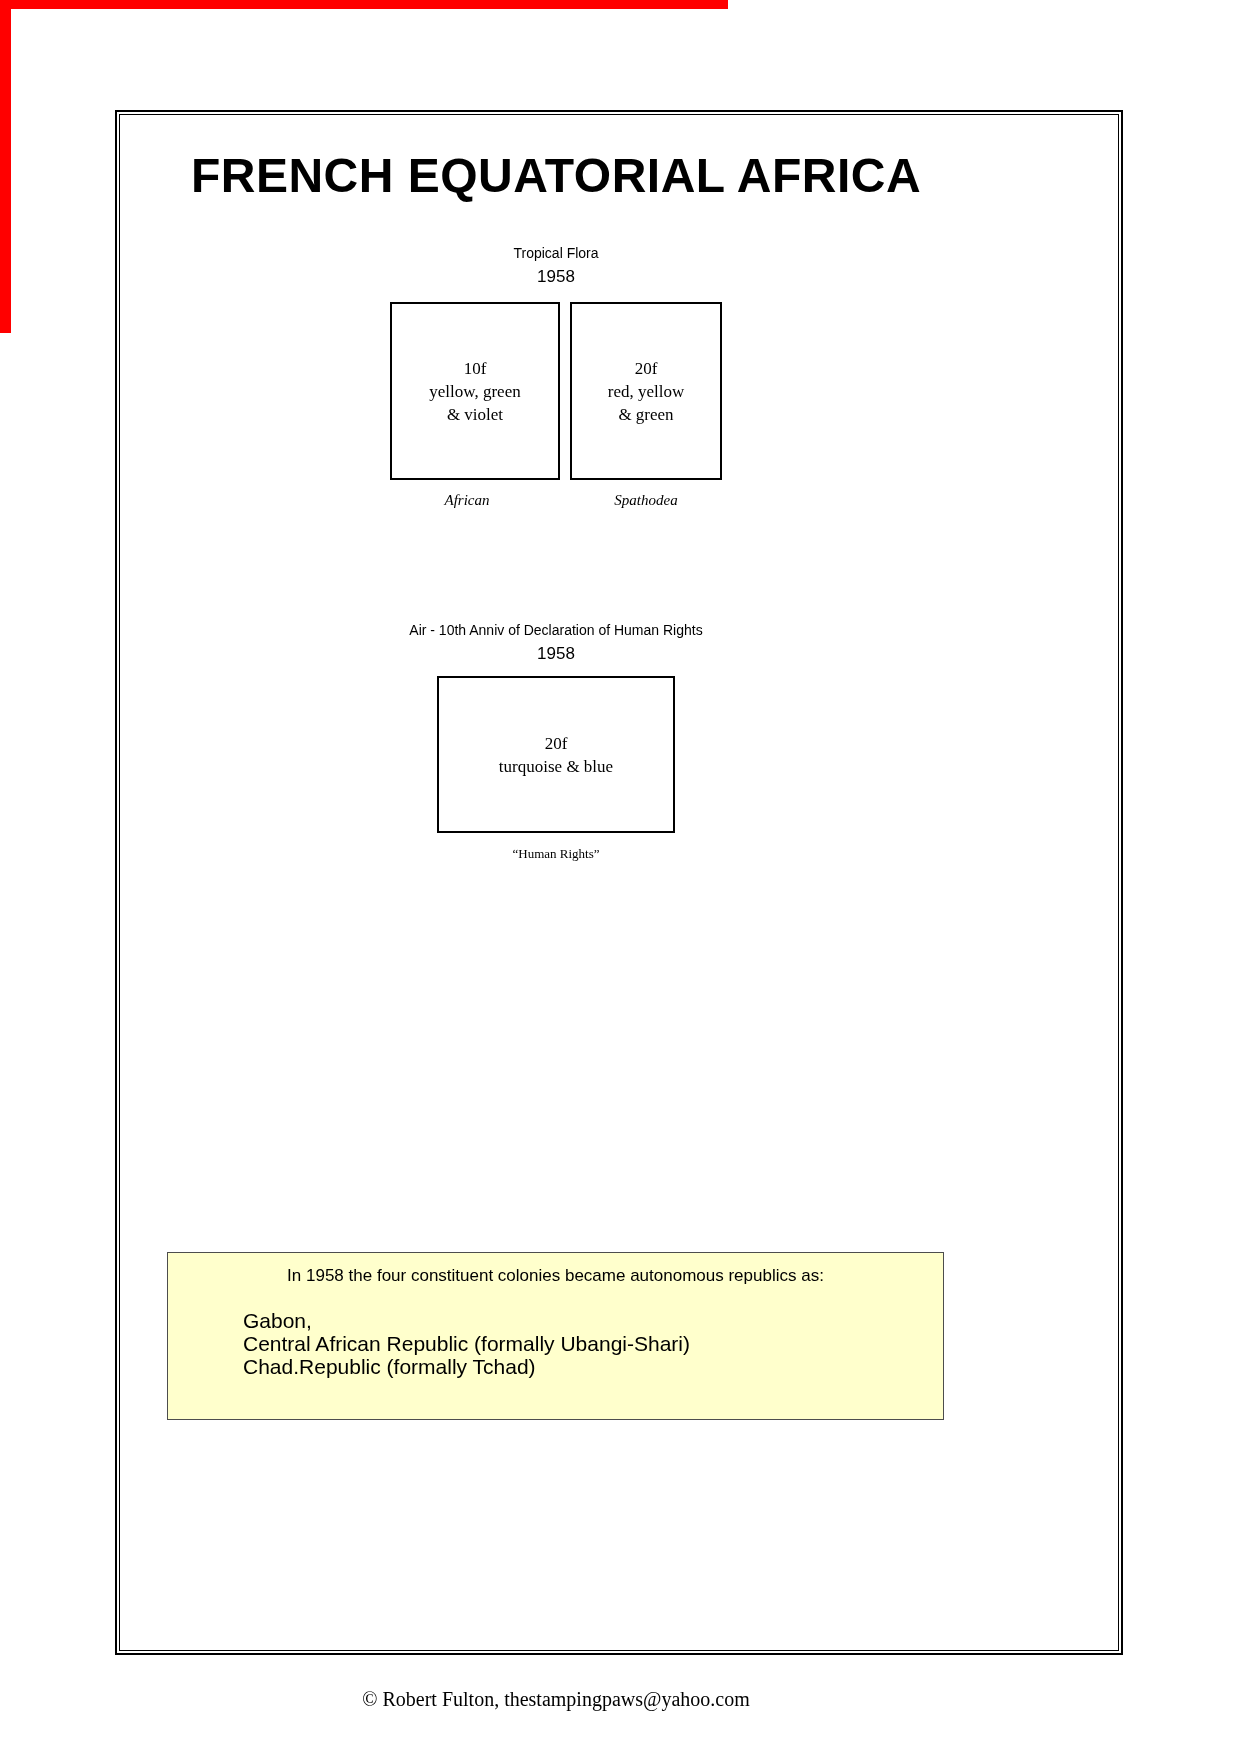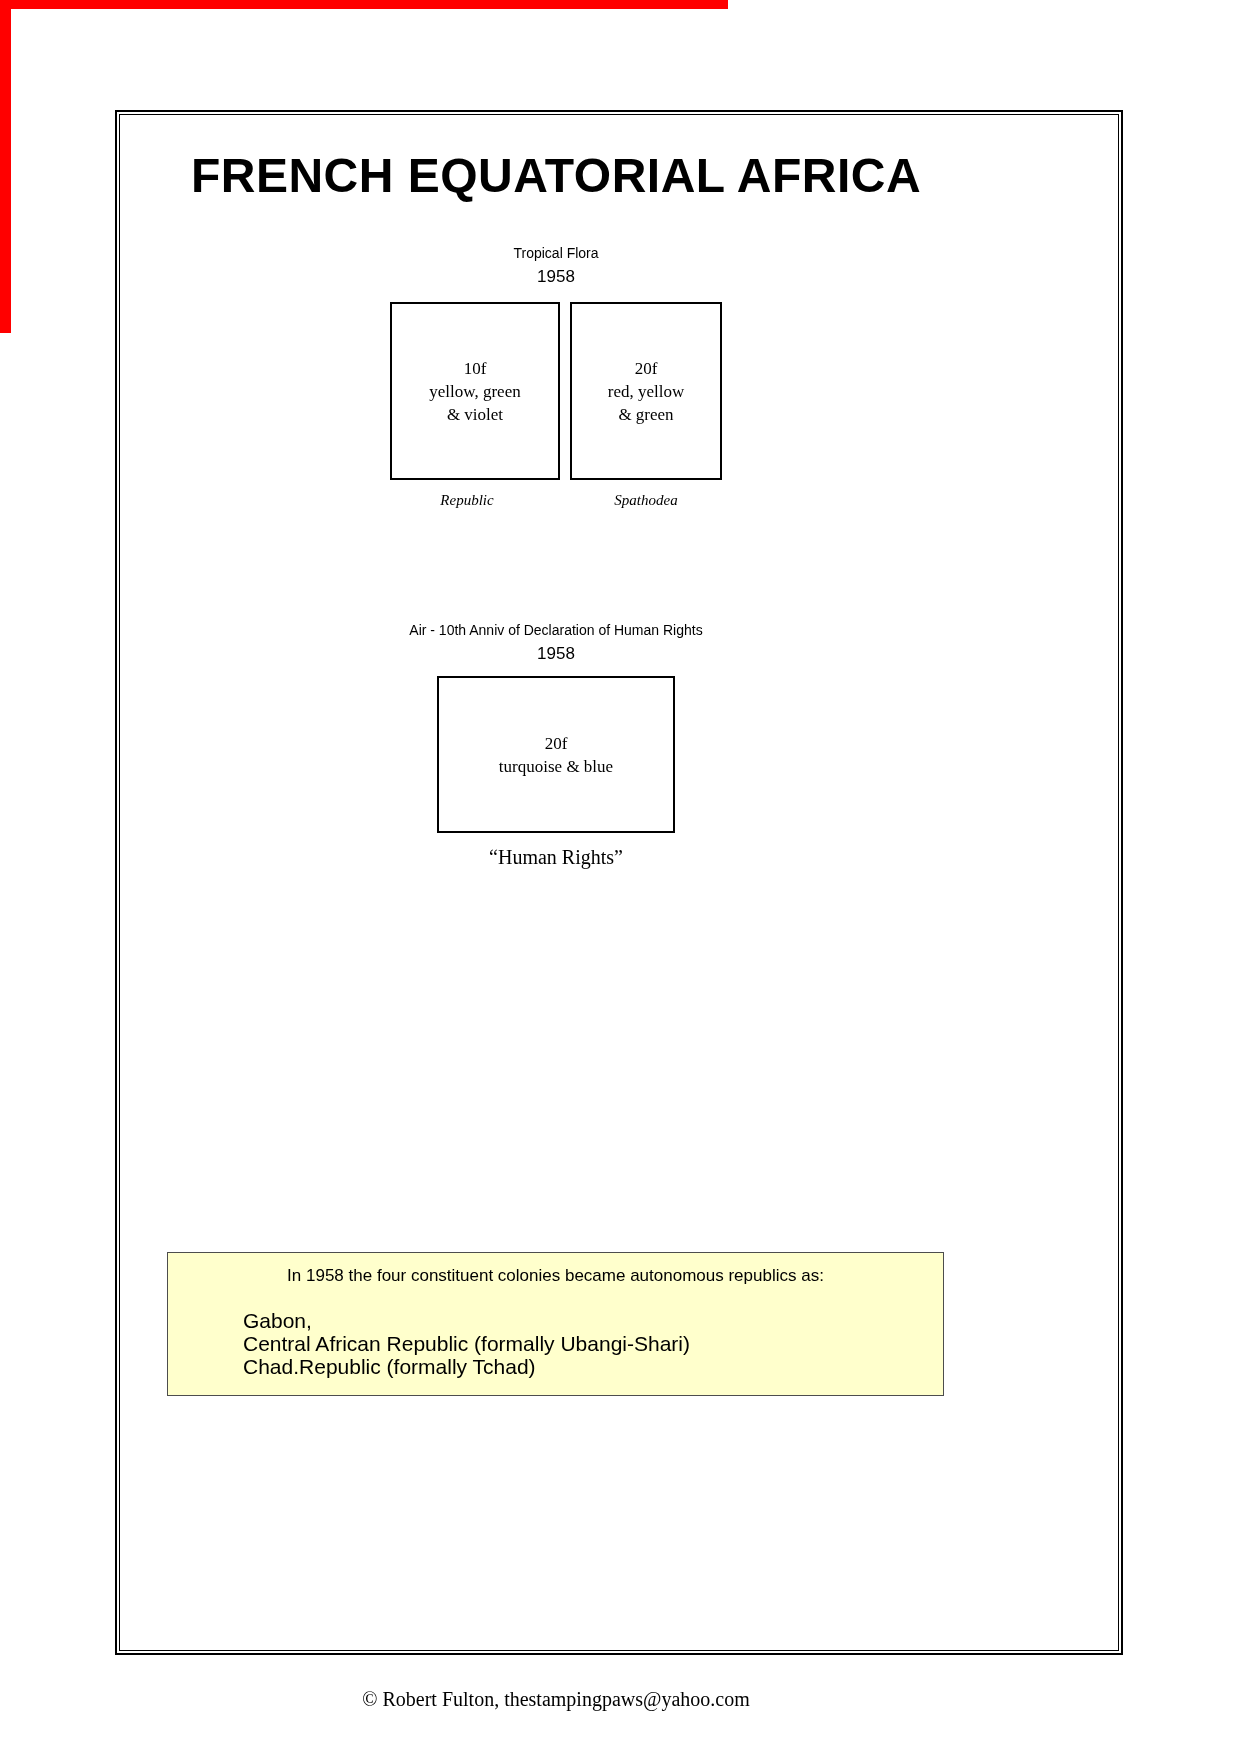--- a/index.html
+++ b/index.html
@@ -86,26 +86,26 @@
 
   .stamp-caption {
     position: absolute;
     text-align: center;
     font-family: "Liberation Serif", serif;
     font-size: 15px;
   }
   .caption-italic { font-style: italic; }
   .cap-1 { left: 390px; top: 492px; width: 154px; }
   .cap-2 { left: 570px; top: 492px; width: 152px; }
-  .cap-3 { left: 437px; top: 846px; width: 238px; font-size: 20px; }
+  .cap-3 { left: 437px; top: 846px; width: 238px; font-size: 13px; }
 
   .note {
     position: absolute;
     left: 167px; top: 1252px;
-    width: 777px; height: 144px;
+    width: 777px; height: 168px;
     background: #ffffcc;
     border: 1px solid #4d4d4d;
   }
   .note-intro {
     margin-top: 13px;
     text-align: center;
     font-size: 17px;
   }
   .note-lines {
     margin-top: 23px;
@@ -140,21 +140,21 @@
   <div class="sec-heading heading-1">Tropical Flora</div>
   <div class="sec-year year-1">1958</div>
 
   <div class="stamp-box box-1">
     <div class="stamp-text">
       <div>10f</div>
       <div>yellow, green</div>
       <div>&amp; violet</div>
     </div>
   </div>
-  <div class="stamp-caption caption-italic cap-1">Republic</div>
+  <div class="stamp-caption caption-italic cap-1">African</div>
 
   <div class="stamp-box box-2">
     <div class="stamp-text">
       <div>20f</div>
       <div>red, yellow</div>
       <div>&amp; green</div>
     </div>
   </div>
   <div class="stamp-caption caption-italic cap-2">Spathodea</div>
 

